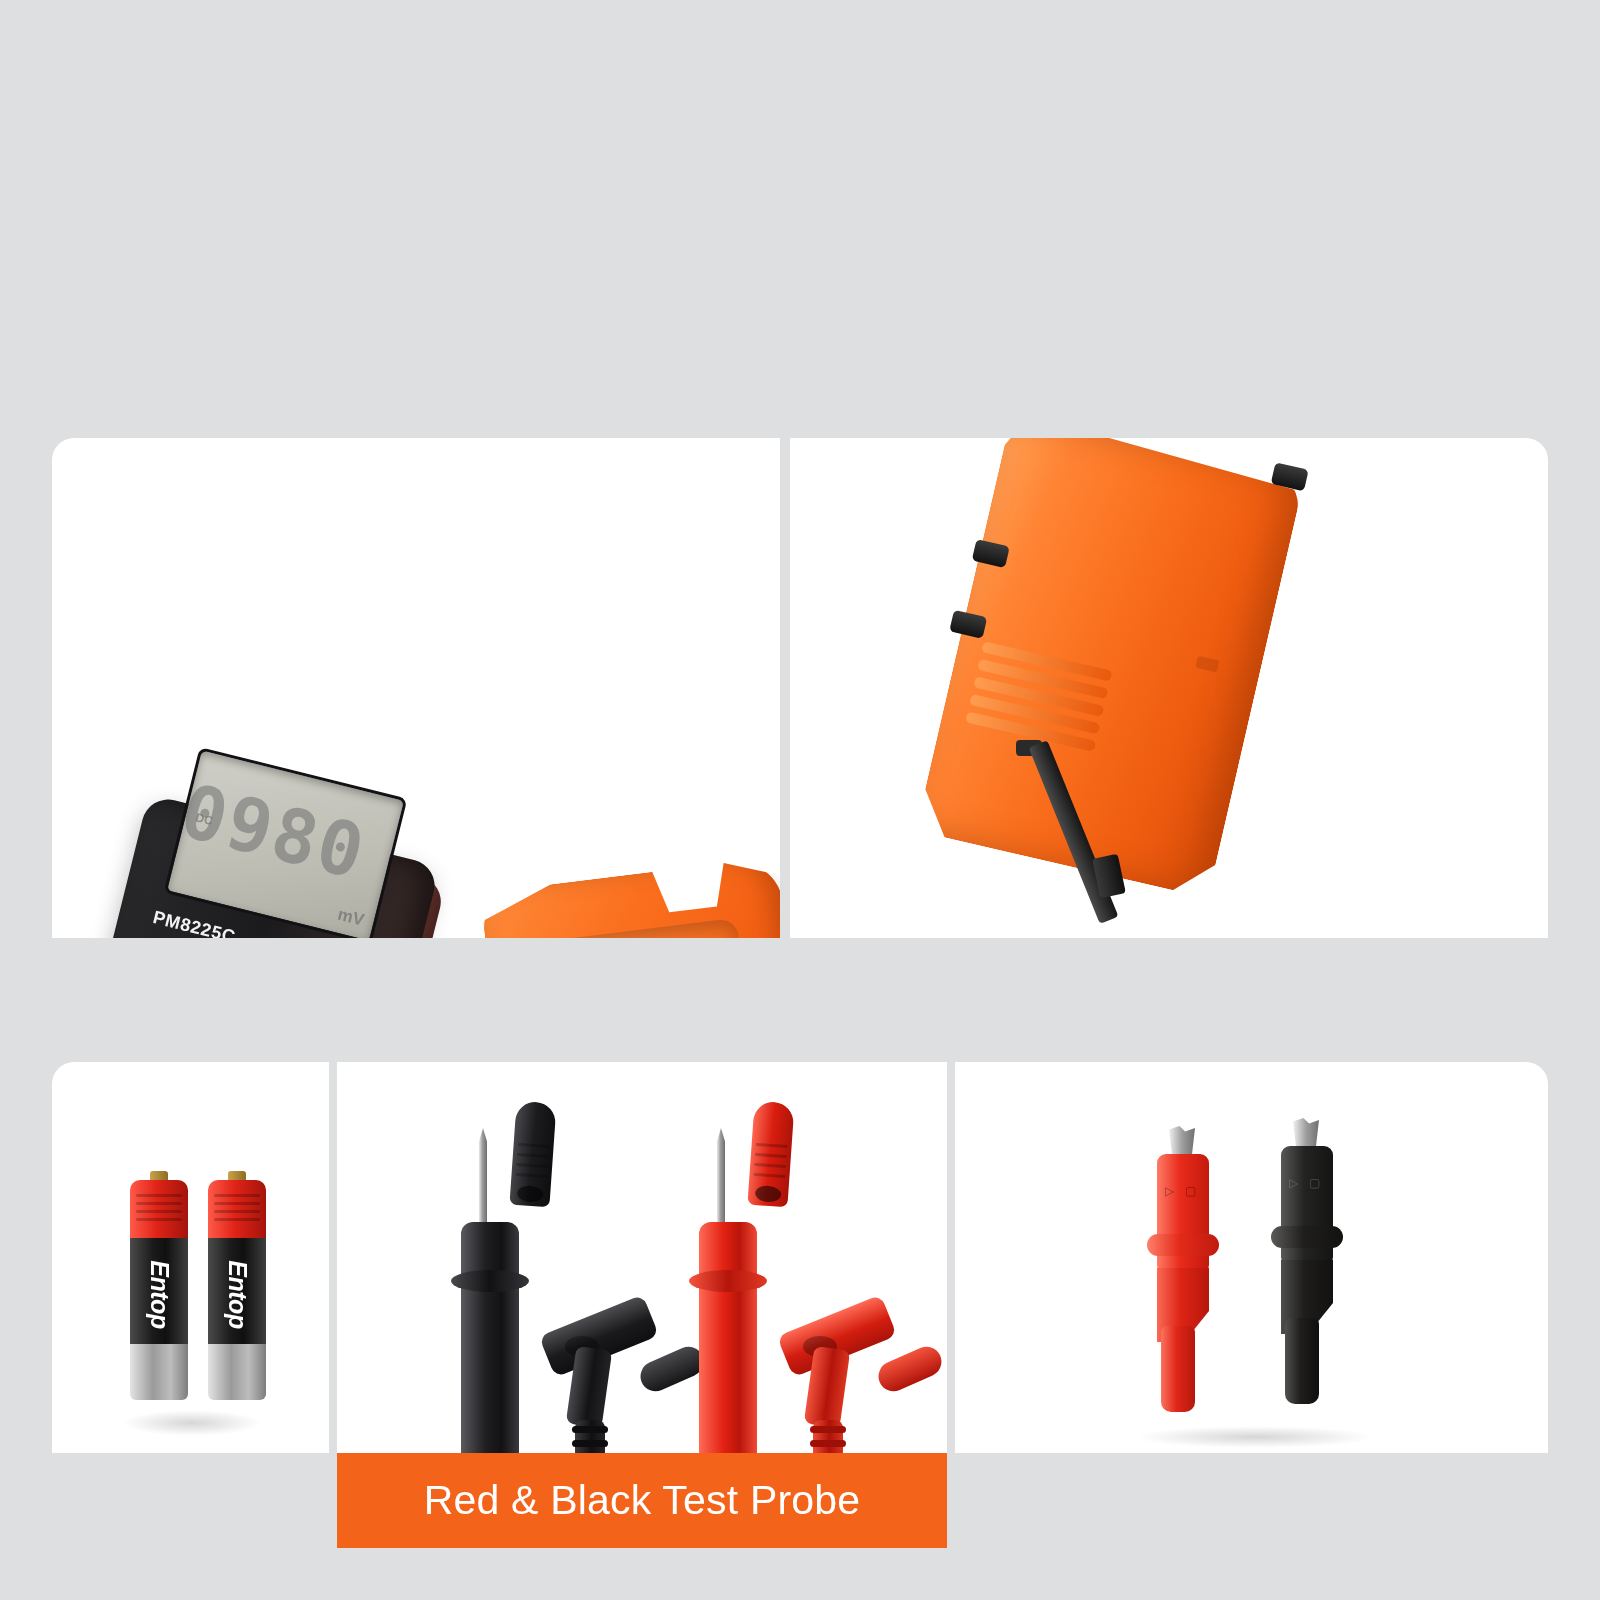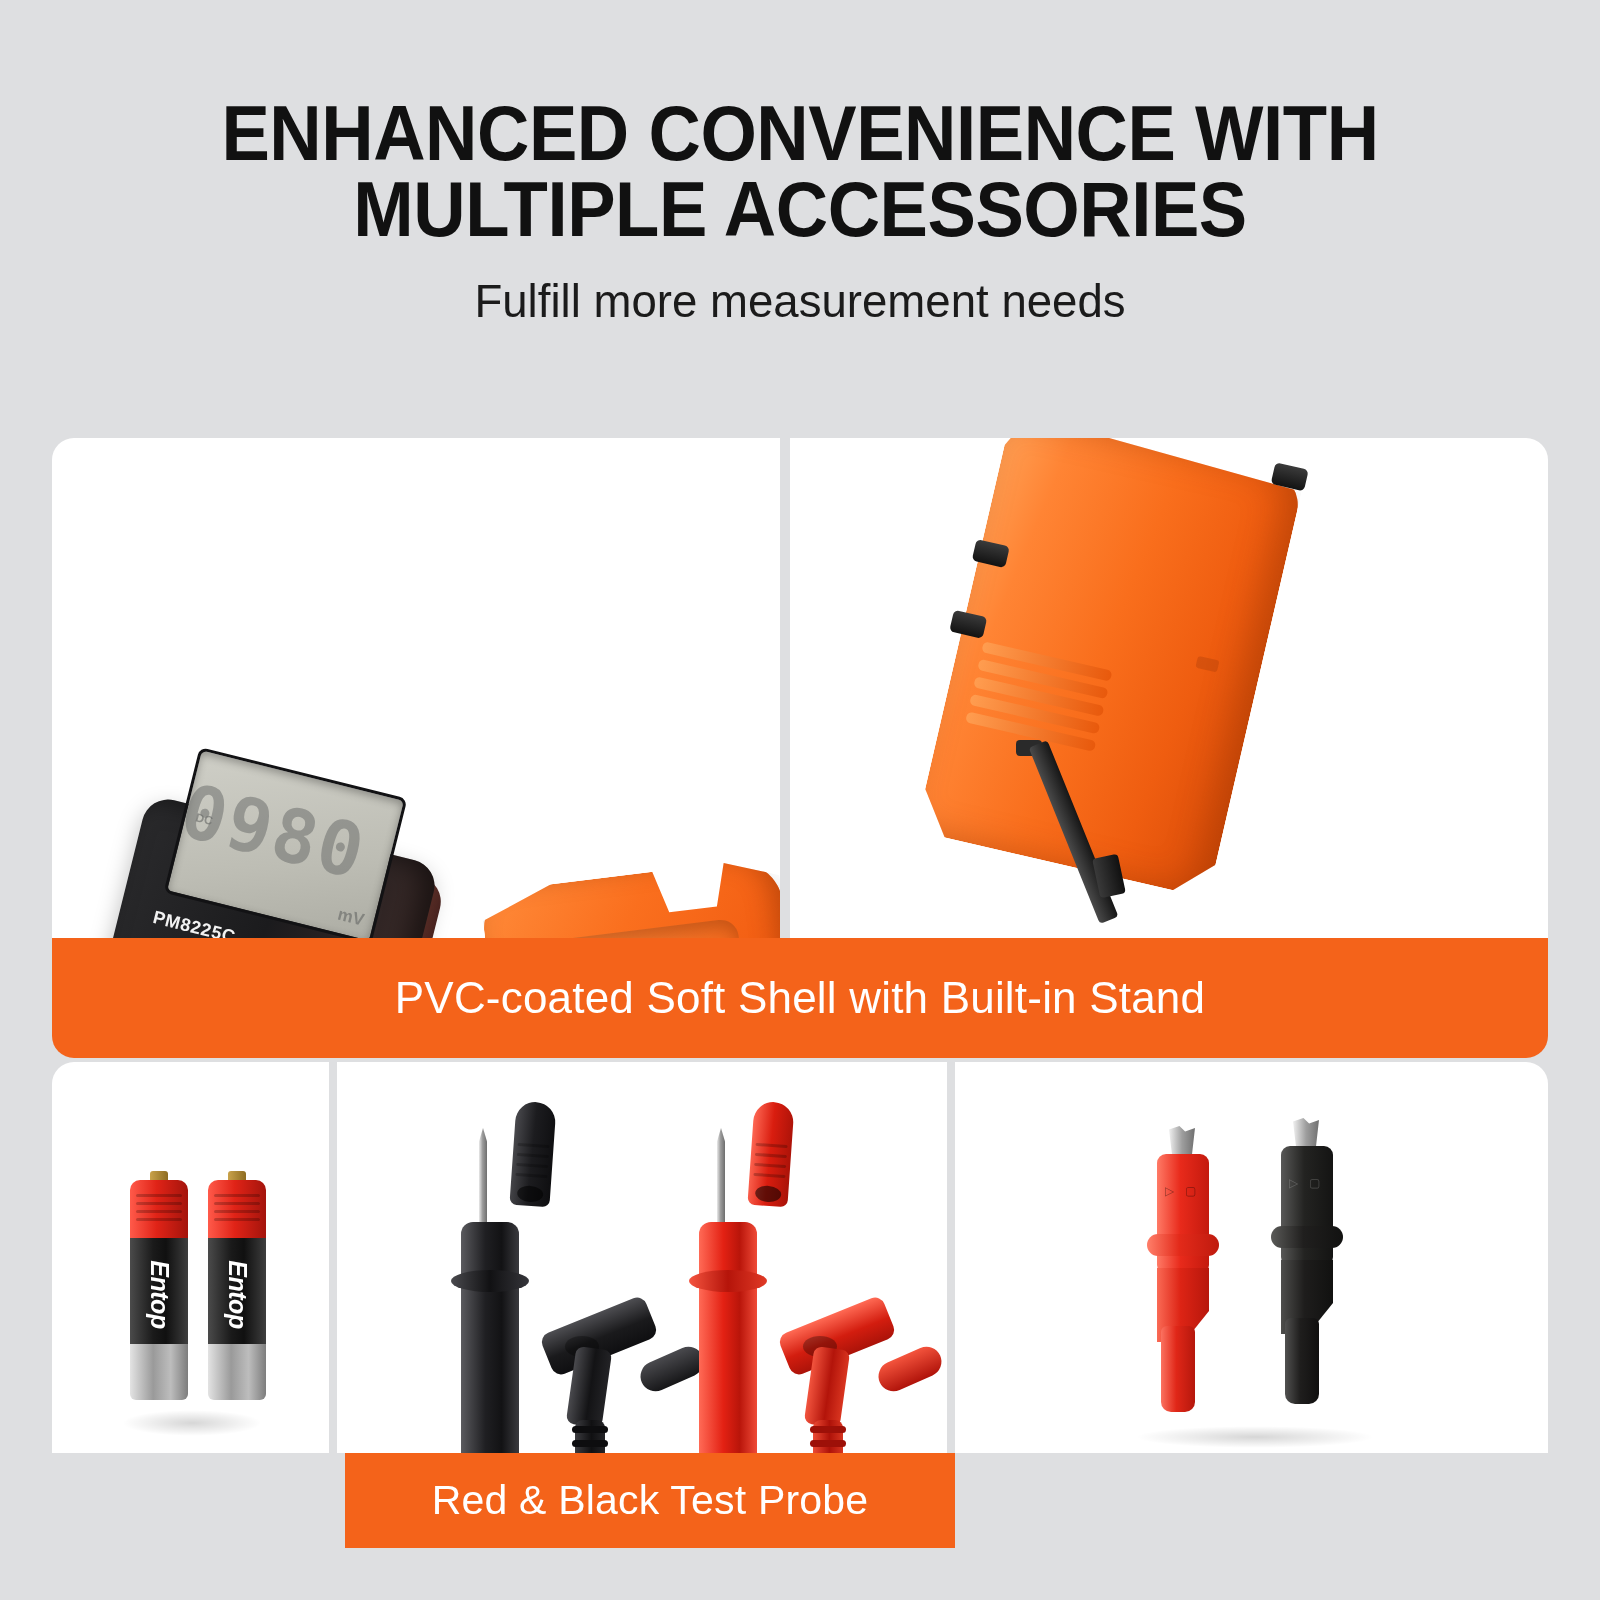--- a/index.html
+++ b/index.html
@@ -177,27 +177,20 @@
                 transform: rotate(90deg); transform-origin: left top; white-space: nowrap; }
   .clamp-sym { position: absolute; font-size: 12px; color: rgba(0,0,0,.4); }
 
   .shadow-soft { position: absolute; border-radius: 50%; background: radial-gradient(ellipse at center, rgba(0,0,0,.16), rgba(0,0,0,0) 70%); }
 </style>
 </head>
 <body>
 
 <div class="page">
 
-  <div class="header">
-    <div class="headline">
-      <span>ENHANCED CONVENIENCE WITH</span>
-      <span class="l2">MULTIPLE ACCESSORIES</span>
-    </div>
-    <div class="subhead">Fulfill more measurement needs</div>
-  </div>
 
   <div class="panel rtl" style="left:52px; top:438px; width:728px; height:500px;">
 
     <div class="mm">
       <div class="mm-side"></div>
       <div class="mm-body">
 
         <div class="lcd">
           <div class="lcd-dc">DC</div>
           <div class="lcd-digits">0980</div>
@@ -230,21 +223,20 @@
         <i style="top:54px;"></i>
           <i style="top:72px;"></i>
       </div>
       <div class="side-facet" style="left:236px; top:196px; width:22px; height:12px; background:rgba(170,60,10,.35); border-radius:3px;"></div>
     </div>
     <div class="stand-hinge" style="left:226px; top:302px;"></div>
     <div class="stand" style="left:238px; top:306px;"></div>
     <div class="stand-foot" style="left:306px; top:418px;"></div>
   </div>
 
-  <div class="caption big rbl rbr" style="left:52px; top:938px; width:1496px; height:120px;">PVC-coated Soft Shell with Built-in Stand</div>
 
   <div class="panel rtl" style="left:52px; top:1062px; width:277px; height:391px;">
     <div class="shadow-soft" style="left:70px; top:348px; width:140px; height:26px;"></div>
     <div class="batt" style="left:78px; top:118px;">
       <div class="batt-tip"></div>
       <div class="batt-cap">
         <div class="rib" style="top:14px;"></div>
           <div class="rib" style="top:22px;"></div>
         <div class="rib" style="top:30px;"></div>
           <div class="rib" style="top:38px;"></div>
@@ -343,15 +335,15 @@
       <div class="clamp-ring" style="background:linear-gradient(90deg,#5a5a58,#201f1e 45%,#121211);"></div>
       <div class="clamp-mark" style="left:42px; top:124px; color:rgba(255,255,255,.22);">
         <span>MAX</span>
         <span>10A</span>
       </div>
       <div class="clamp-taper" style="background:linear-gradient(90deg,#4e4e4c,#1e1d1c 45%,#111110);"></div>
       <div class="clamp-grip" style="background:linear-gradient(90deg,#515150,#1f1e1d 45%,#100f0f);"></div>
     </div>
   </div>
 
-  <div class="caption" style="left:337px; top:1453px; width:610px; height:95px;margin-left:8px;">Red &amp; Black Test Probe</div>
+  <div class="caption" style="left:337px; top:1453px; width:610px; height:95px;">Red &amp; Black Test Probe</div>
 
 </div>
 
 </body></html>

